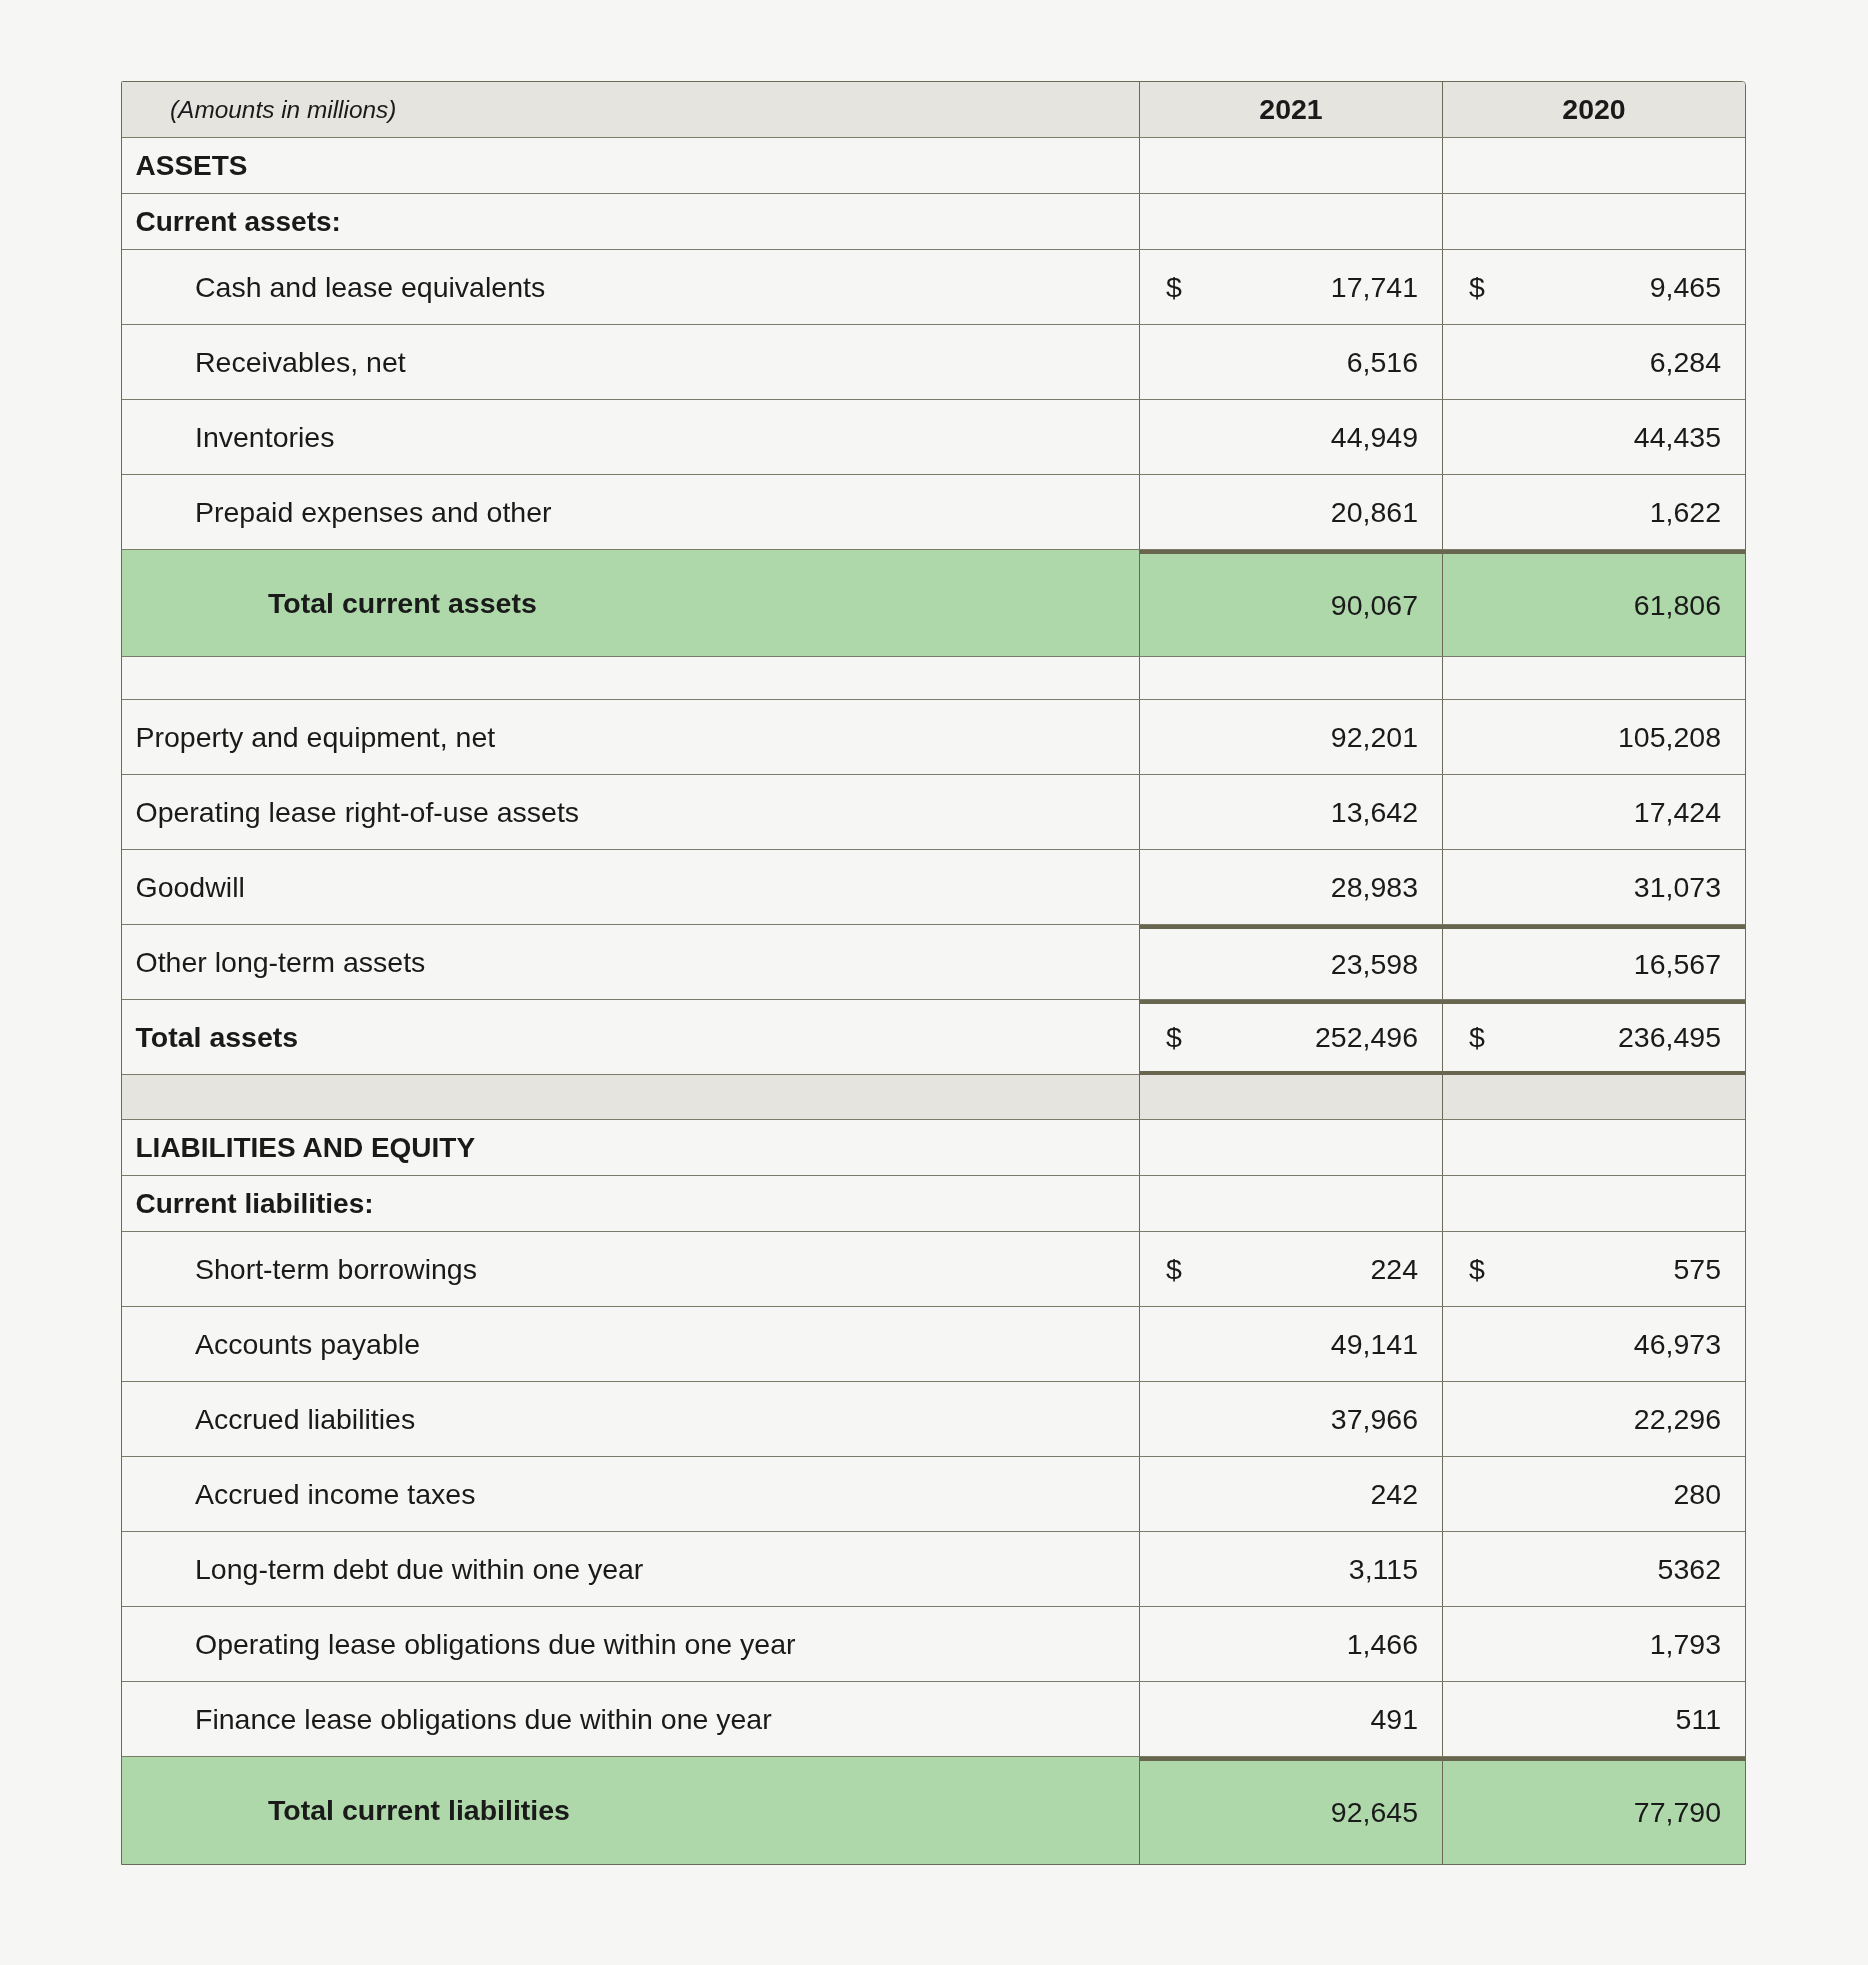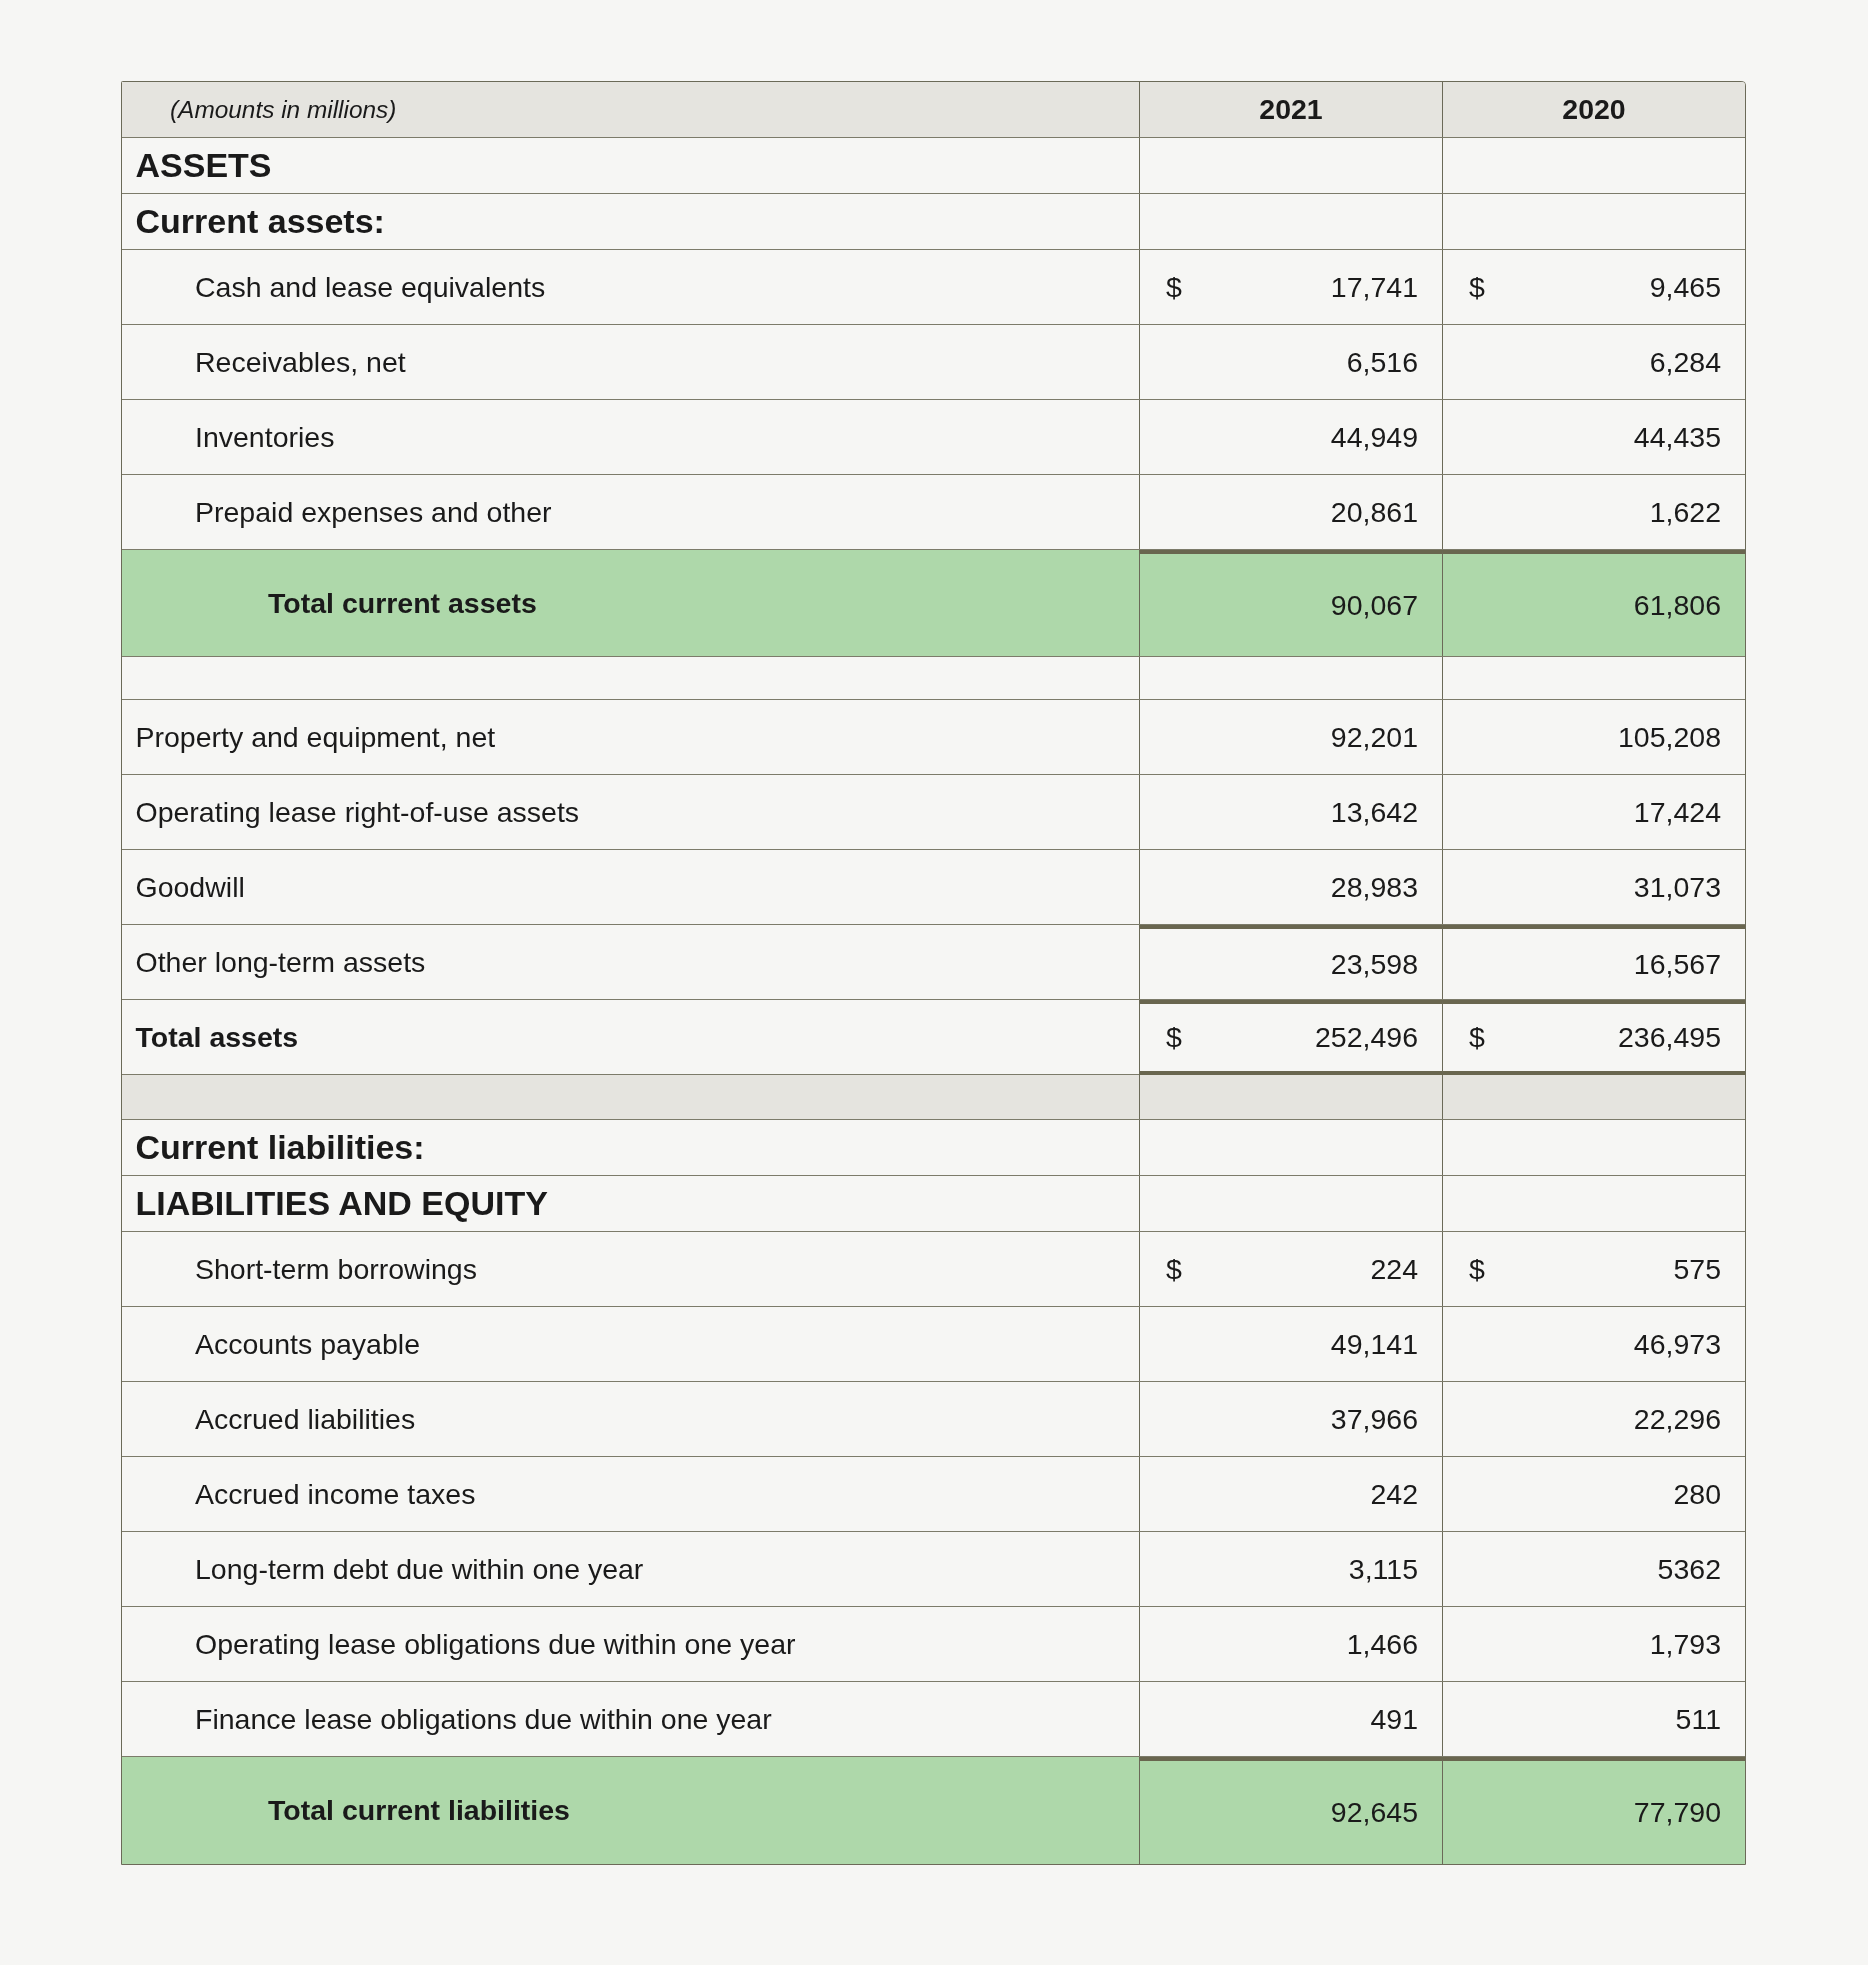--- a/index.html
+++ b/index.html
@@ -40,21 +40,21 @@
     padding: 0 24px 0 26px;
     justify-content: space-between;
     text-align: right;
   }
   .c-num .dollar { }
   .c-num .val { margin-left: auto; }
   .h-header { height: 56px; background: #e5e4df; }
   .h-header .c-label { font-style: italic; font-size: 24.4px; padding-left: 48px; }
   .h-header .c-num { justify-content: center; font-weight: bold; font-size: 28.5px; padding: 0; }
   .h-section { height: 56px; }
-  .h-section .c-label { font-weight: bold; font-size: 34px; }
+  .h-section .c-label { font-weight: bold; font-size: 28px; }
   .h-data { height: 75px; }
   .h-total { height: 107px; background: #aed8aa; }
   .h-total .c-label { font-weight: bold; padding-left: 146px; }
   .h-blank { height: 43px; }
   .h-spacer { height: 45px; background: #e5e4df; }
   .indent .c-label { padding-left: 73px; }
   .bold .c-label { font-weight: bold; }
   .thick-top .c-num { border-top: 4.1px solid #69664f; }
   .thick-bottom .c-num { border-bottom: 4.1px solid #69664f; }
   .thick-bottom { border-bottom: none; }
@@ -179,26 +179,26 @@
           <span class="dollar">$</span>
           <span class="val">236,495</span>
         </div>
       </div>
       <div class="row h-spacer">
         <div class="cell c-label"></div>
         <div class="cell c-num"></div>
         <div class="cell c-num"></div>
       </div>
       <div class="row h-section">
+        <div class="cell c-label">LIABILITIES AND EQUITY</div>
+        <div class="cell c-num"></div>
+        <div class="cell c-num"></div>
+      </div>
+      <div class="row h-section">
         <div class="cell c-label">Current liabilities:</div>
-        <div class="cell c-num"></div>
-        <div class="cell c-num"></div>
-      </div>
-      <div class="row h-section">
-        <div class="cell c-label">LIABILITIES AND EQUITY</div>
         <div class="cell c-num"></div>
         <div class="cell c-num"></div>
       </div>
       <div class="row h-data indent">
         <div class="cell c-label">Short-term borrowings</div>
         <div class="cell c-num">
           <span class="dollar">$</span>
           <span class="val">224</span>
         </div>
         <div class="cell c-num">

